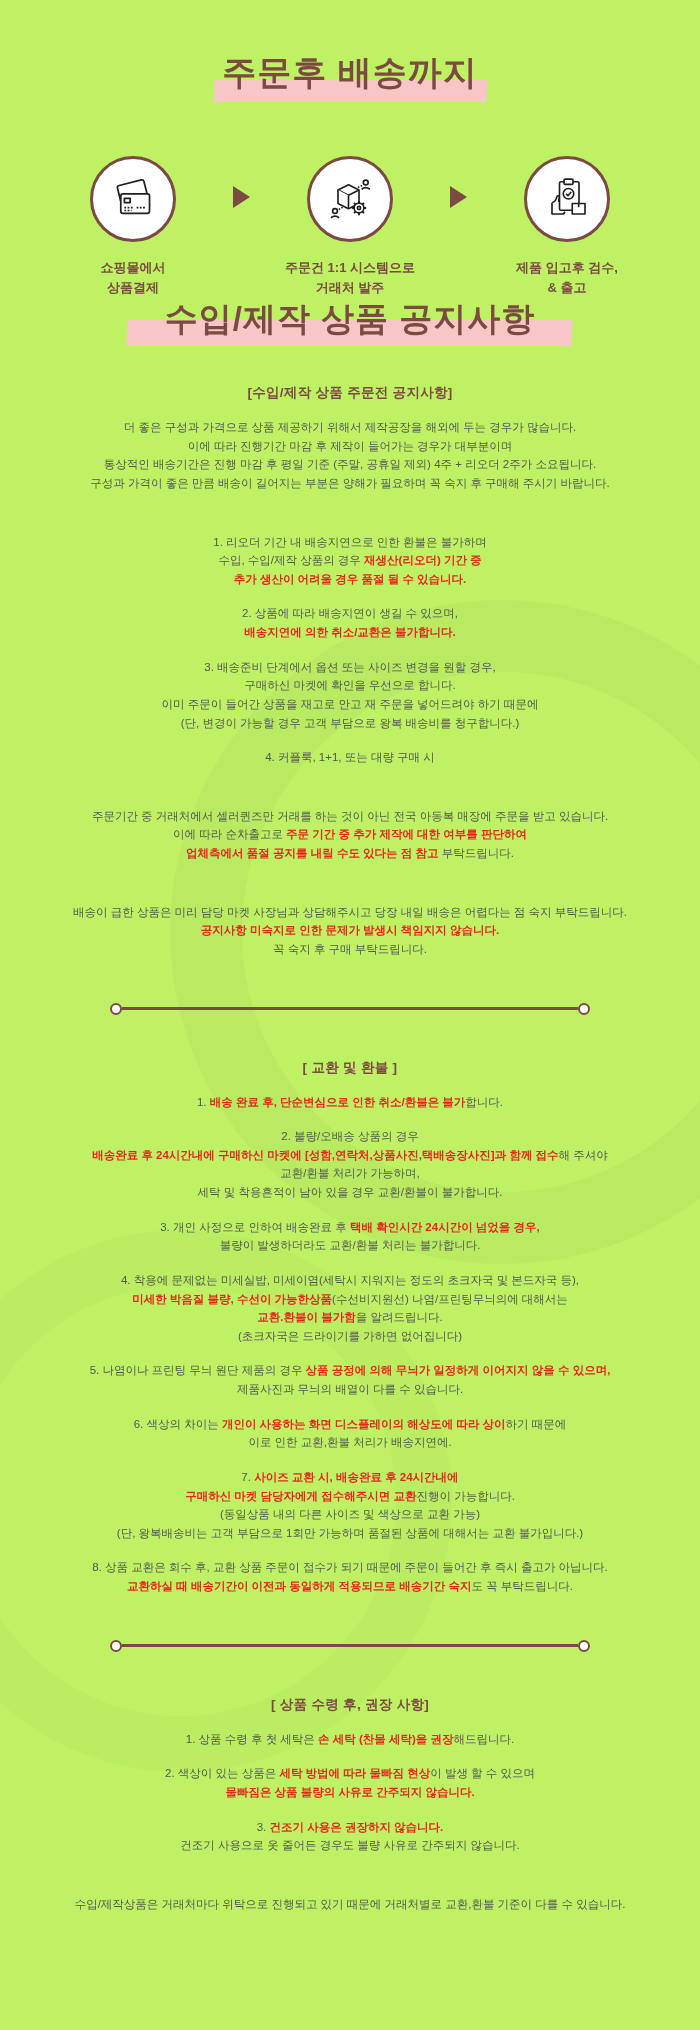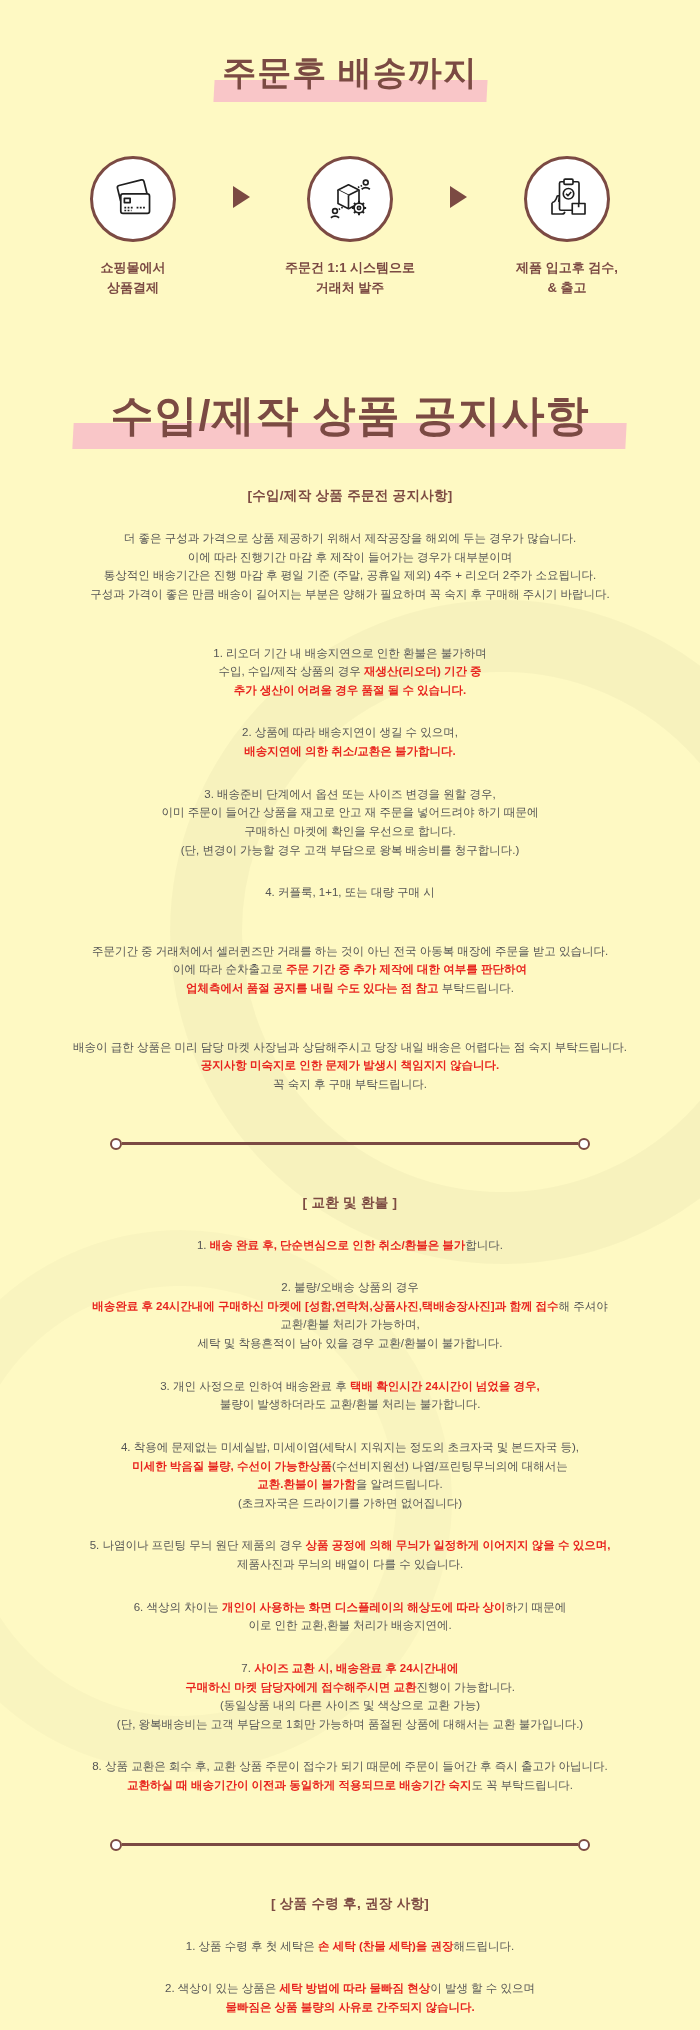--- a/index.html
+++ b/index.html
@@ -1,41 +1,41 @@
 <!DOCTYPE html>
 <html><head>
 <meta charset="utf-8">
 <style>
   html,body{margin:0;padding:0;background:#fff;}
-  .page{width:700px;height:2030px;position:relative;overflow:hidden;background:#fef9c3;
+  .page{width:700px;height:2030px;position:relative;overflow:hidden;background:#bef264;
         font-family:"Liberation Sans",sans-serif;}
   .wm{position:absolute;border-radius:50%;z-index:0;}
   .wm1{width:520px;height:520px;top:600px;left:170px;border:72px solid rgba(0,0,0,0.028);}
   .wm2{width:430px;height:430px;top:1230px;left:-90px;border:56px solid rgba(0,0,0,0.02);}
   .content{position:relative;z-index:1;text-align:center;padding-top:50px;}
 
   .big-title{display:inline-block;position:relative;font-weight:800;color:#7b4a43;letter-spacing:1px;}
   .big-title .txt{position:relative;z-index:1;}
   .big-title .bar{position:absolute;z-index:0;background:#f9c6c8;transform:skew(-3deg);}
   .t1{font-size:34px;}
   .t1 .bar{left:-8px;right:-10px;bottom:-6px;height:22px;}
-  .t2{font-size:43px;margin-top:90px;}
+  .t2{font-size:33px;}
   .t2 .bar{left:-38px;right:-36px;bottom:-4px;height:26px;}
 
   .steps{display:flex;justify-content:center;align-items:flex-start;gap:22px;margin-top:60px;}
   .step{width:156px;}
   .circle{width:80px;height:80px;border:3px solid #7b4a43;border-radius:50%;margin:0 auto;
           display:flex;align-items:center;justify-content:center;background:#fff;}
   .step-label{margin-top:16px;font-size:13px;font-weight:700;color:#7b4a43;line-height:1.5;white-space:pre-line;}
   .arrow{margin-top:30px;width:0;height:0;border-left:17px solid #7b4a43;
          border-top:11px solid transparent;border-bottom:11px solid transparent;flex:none;}
 
   .sections{margin-top:42px;padding-bottom:60px;}
   .sec-header{font-size:13.5px;font-weight:700;color:#7d4b43;letter-spacing:.3px;margin-top:16px;}
-  .block{font-size:11.5px;color:#555;line-height:1.62;margin-top:24px;}
+  .block{font-size:11.5px;color:#555;line-height:1.62;margin-top:16px;}
   .block.gap{margin-top:40px;}
   .red{color:#e8251f;font-weight:700;}
   .divider{width:480px;margin:44px auto;display:flex;align-items:center;}
   .dot{width:8px;height:8px;border:2.5px solid #7b4a43;border-radius:50%;background:#fff;flex:none;}
   .dline{flex:1;height:2.5px;background:#7b4a43;}
   svg{display:block;}
 </style>
 </head>
 <body>
 
@@ -150,22 +150,22 @@
             <div class="line"><span>1. 리오더 기간 내 배송지연으로 인한 환불은 불가하며</span></div>
             <div class="line"><span>수입, 수입/제작 상품의 경우 </span><span class="red">재생산(리오더) 기간 중</span></div>
             <div class="line"><span class="red">추가 생산이 어려울 경우 품절 될 수 있습니다.</span></div>
           </div>
           <div class="block">
             <div class="line"><span>2. 상품에 따라 배송지연이 생길 수 있으며,</span></div>
             <div class="line"><span class="red">배송지연에 의한 취소/교환은 불가합니다.</span></div>
           </div>
           <div class="block">
             <div class="line"><span>3. 배송준비 단계에서 옵션 또는 사이즈 변경을 원할 경우,</span></div>
+            <div class="line"><span>구매하신 마켓에 확인을 우선으로 합니다.</span></div>
             <div class="line"><span>이미 주문이 들어간 상품을 재고로 안고 재 주문을 넣어드려야 하기 때문에</span></div>
-            <div class="line"><span>구매하신 마켓에 확인을 우선으로 합니다.</span></div>
             <div class="line"><span>(단, 변경이 가능할 경우 고객 부담으로 왕복 배송비를 청구합니다.)</span></div>
           </div>
           <div class="block">
             <div class="line"><span>4. 커플룩, 1+1, 또는 대량 구매 시</span></div>
           </div>
           <div class="block gap">
             <div class="line"><span>주문기간 중 거래처에서 셀러퀸즈만 거래를 하는 것이 아닌 전국 아동복 매장에 주문을 받고 있습니다.</span></div>
             <div class="line"><span>이에 따라 순차출고로 </span><span class="red">주문 기간 중 추가 제작에 대한 여부를 판단하여</span></div>
             <div class="line"><span class="red">업체측에서 품절 공지를 내릴 수도 있다는 점 참고</span><span> 부탁드립니다.</span></div>
           </div>

